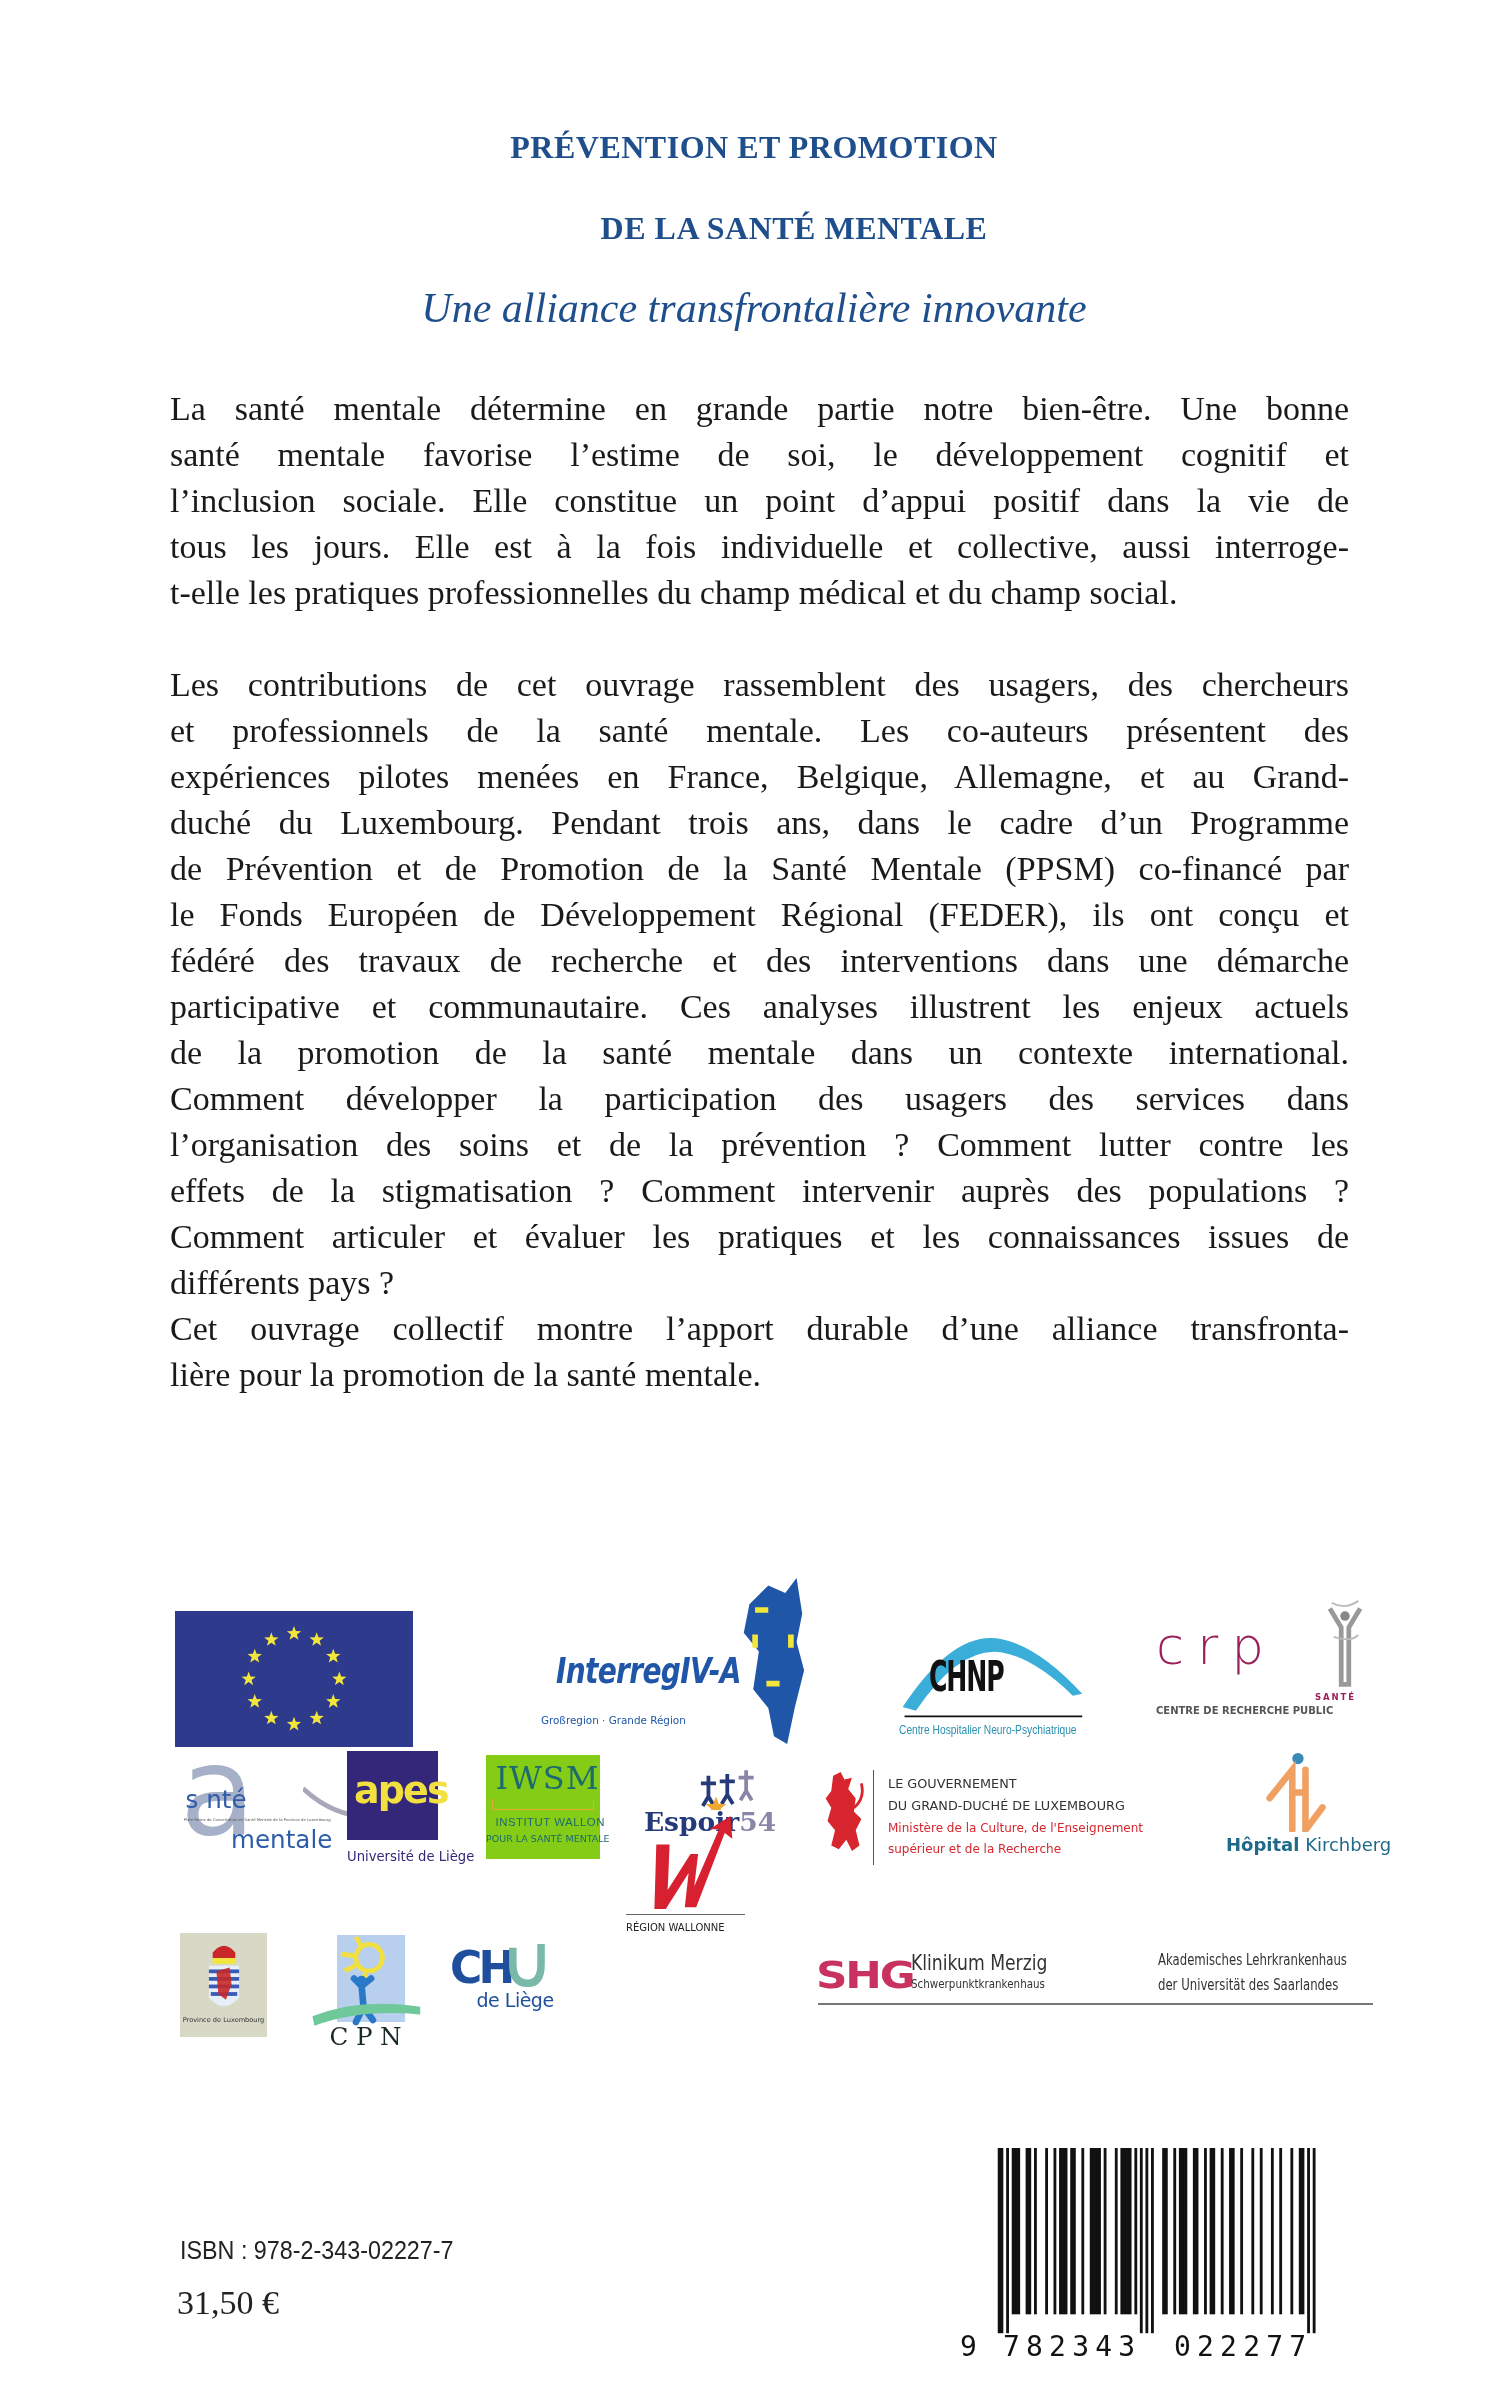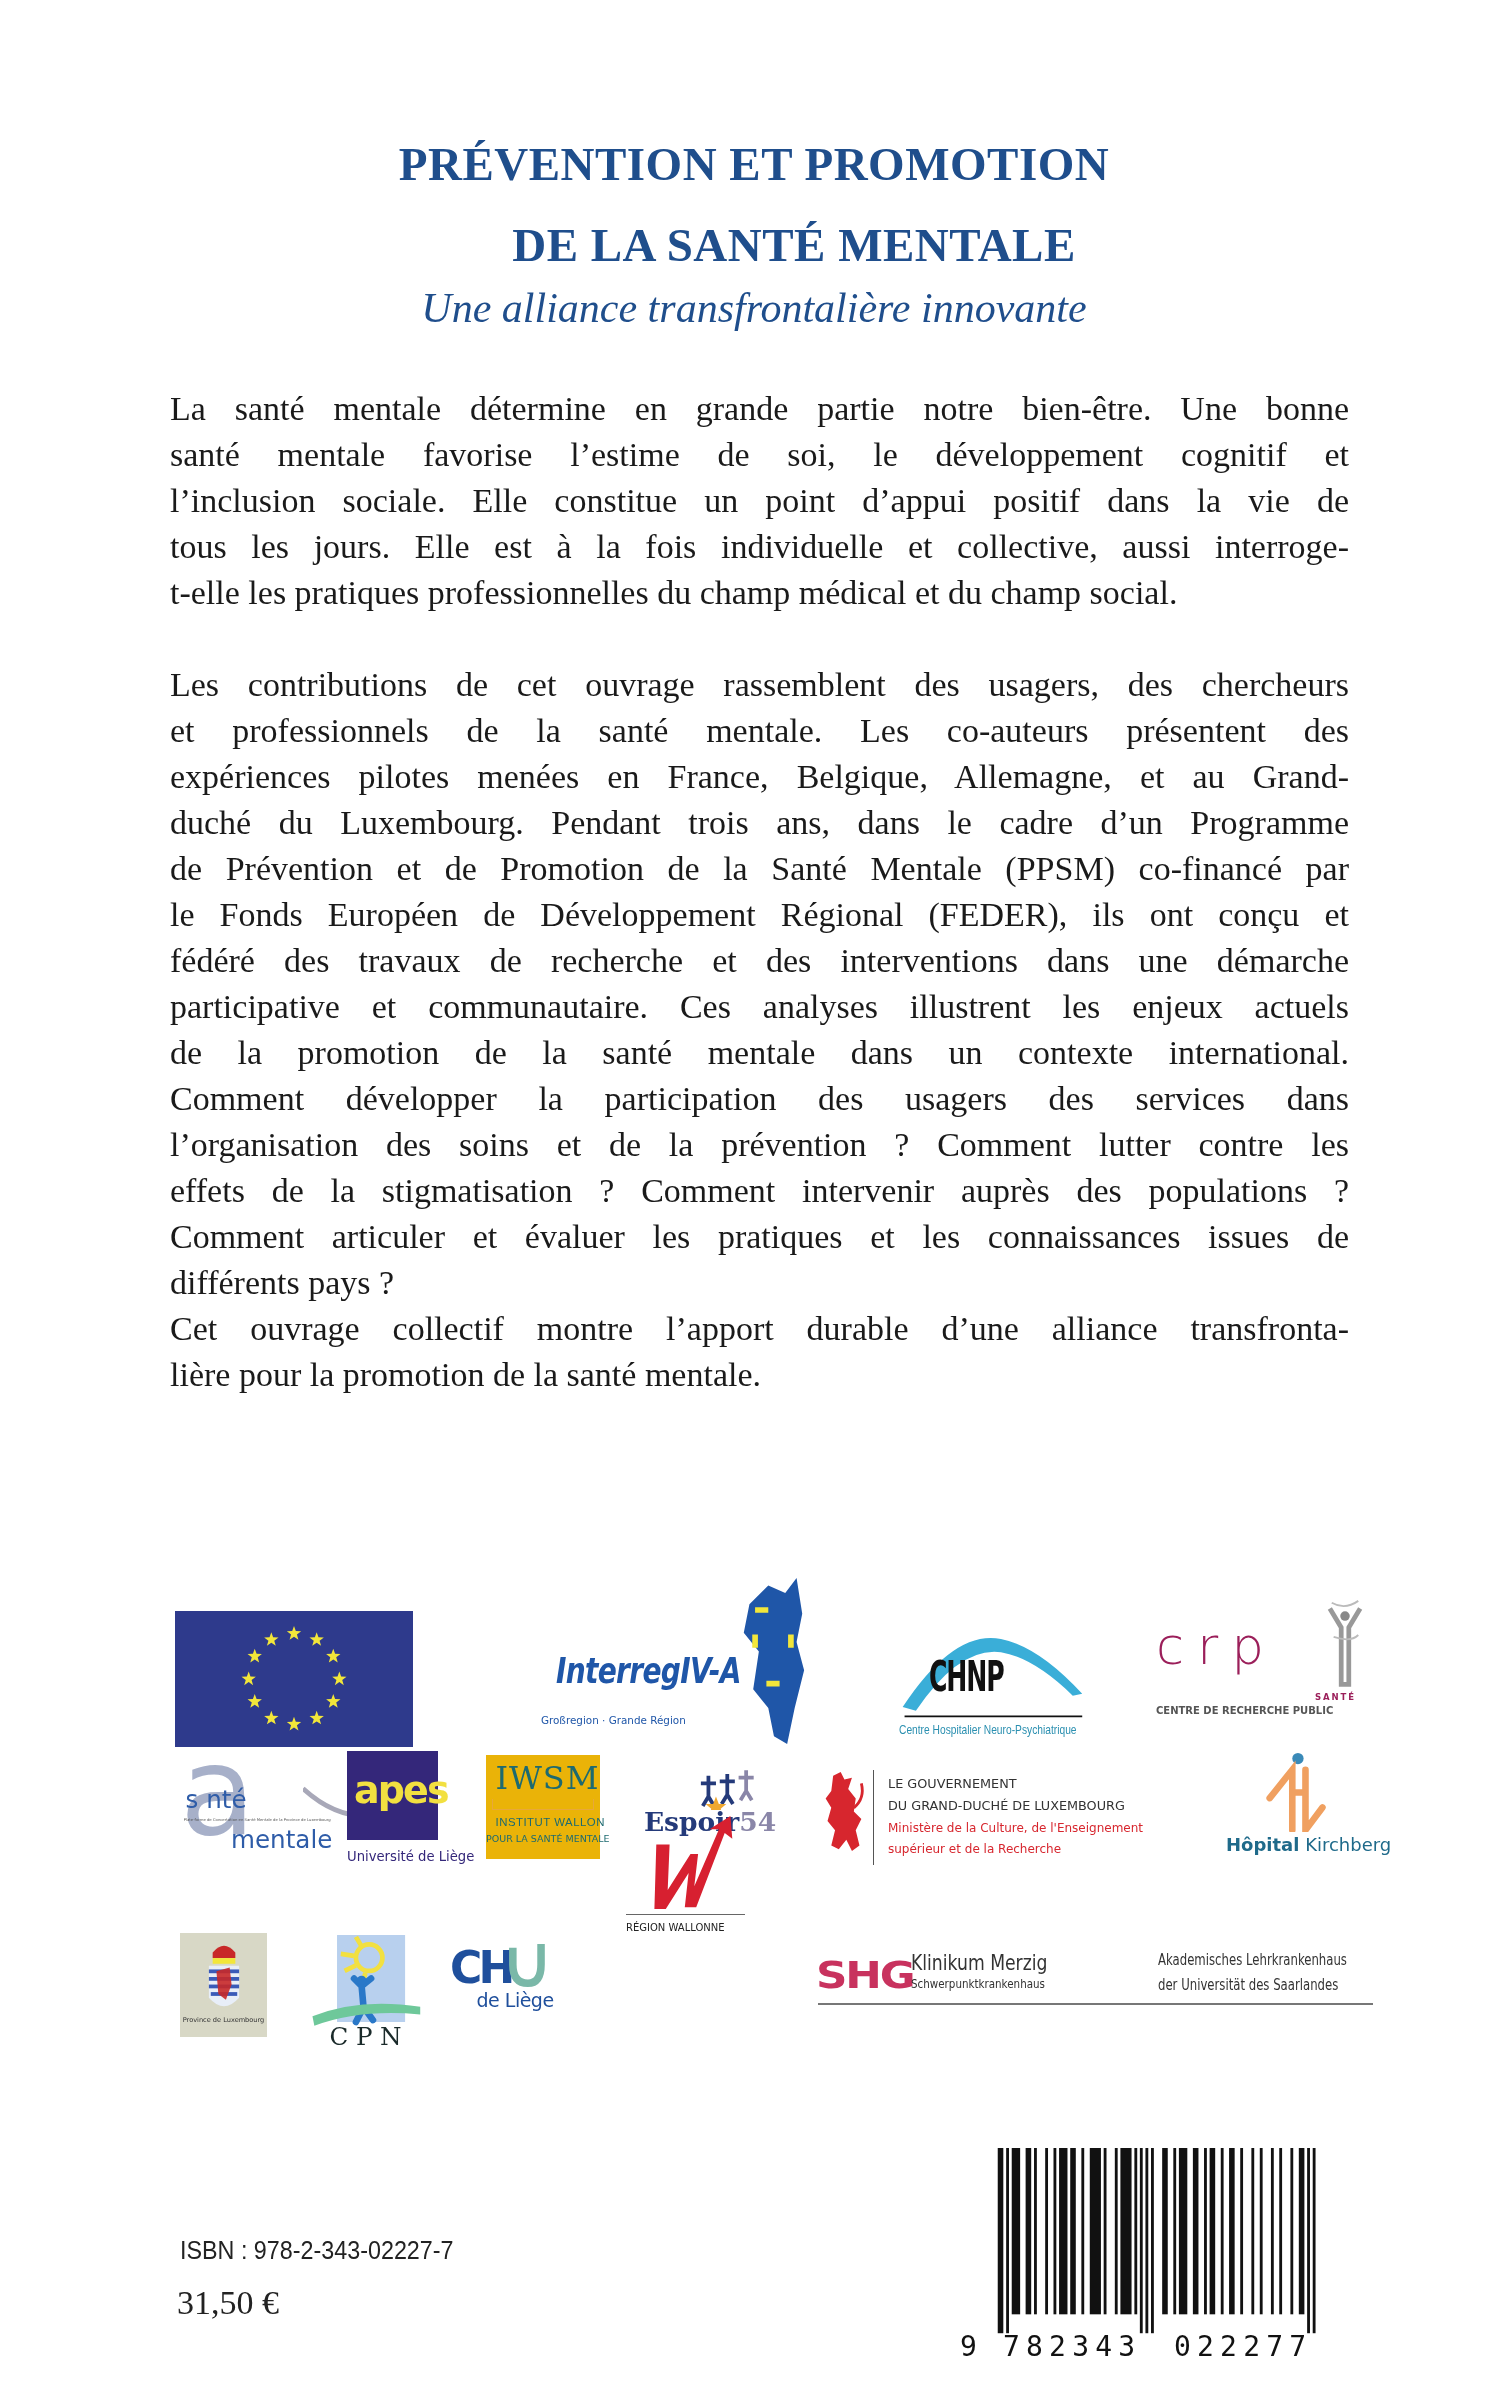--- a/index.html
+++ b/index.html
@@ -1,17 +1,17 @@
 <!DOCTYPE html>
 <html style="font-size:15px"><head>
 <meta charset="utf-8">
 <style>
   html, body { margin: 0; padding: 0; background: #ffffff; }
   body { width: 1508px; height: 2403px; position: relative; overflow: hidden; font-family: "Liberation Serif", "DejaVu Serif", serif; color: #1a1a1a; }
-  .title { position: absolute; left: 0; width: 1508px; text-align: center; color: #1f4e8c; font-weight: bold; font-size: 47px; letter-spacing: 0.5px; line-height: 1; }
+  .title { position: absolute; left: 0; width: 1508px; text-align: center; color: #1f4e8c; font-weight: bold; font-size: 32px; letter-spacing: 0.5px; line-height: 1; }
   #title1 { top: 110px; }
   #title2 { top: 191px; margin-left: 40px; }
   .subtitle { position: absolute; left: 0; width: 1508px; top: 287px; text-align: center; color: #1f4e8c; font-style: italic; font-size: 42px; line-height: 1; }
   .body-text { position: absolute; left: 170px; width: 1179px; font-size: 34px; line-height: 46px; text-align: justify; text-align-last: left; hyphens: manual; margin: 0; }
   .body-text .line { display: block; text-align: justify; text-align-last: justify; white-space: nowrap; }
   .body-text .line.last { text-align-last: left; }
   #para1 { top: 386px; }
   #para2 { top: 662px; }
   #para3 { top: 1306px; }
 
@@ -41,21 +41,21 @@
   .santementale .w1 { position: absolute; left: 7.6px; top: 34px; font-family: "DejaVu Sans", sans-serif; font-size: 24.6px; color: #2e5ca8; }
   .santementale .w2 { position: absolute; left: 53px; top: 74px; font-family: "DejaVu Sans", sans-serif; font-size: 24.6px; color: #2e5ca8; }
   .santementale .tiny { position: absolute; left: 5.7px; top: 66px; font-size: 3.8px; color: #555; white-space: nowrap; font-family: "DejaVu Sans", sans-serif; }
 
   .apes { left: 303px; top: 1751px; width: 128px; height: 132px; }
   .apes .box { position: absolute; left: 44px; top: 0; width: 91px; height: 89px; background: #34277a; }
   .apes .word { position: absolute; left: 51px; top: 17px; font-family: "DejaVu Sans", sans-serif; font-weight: bold; font-size: 38px; color: #f2e040; letter-spacing: -1.9px; }
   .apes .sub { position: absolute; left: 44px; top: 98px; font-family: "DejaVu Sans", sans-serif; font-size: 13.2px; color: #34277a; white-space: nowrap; }
   .apes .swoosh { position: absolute; left: 0; top: 28px; }
 
-  .iwsm { left: 486px; top: 1755px; width: 114px; height: 104px; background: #eab308; }
+  .iwsm { left: 486px; top: 1755px; width: 114px; height: 104px; background: #84cc16; }
   .iwsm .word { position: absolute; left: 9.5px; top: 3.8px; font-family: "DejaVu Serif", serif; font-size: 32px; color: #1d6a70; letter-spacing: 0.9px; }
   .iwsm .line1 { position: absolute; left: 5.7px; top: 44px; width: 100px; height: 9.5px; border: 1.9px solid #e8a83a; border-top: none; }
   .iwsm .s1 { position: absolute; left: 9.5px; top: 61px; font-family: Liberation Sans, sans-serif; font-size: 11.4px; color: #1d6a70; white-space: nowrap; letter-spacing: 0.5px; }
   .iwsm .s2 { position: absolute; left: 0; top: 78px; font-family: "DejaVu Sans", sans-serif; font-size: 9.5px; color: #1d6a70; white-space: nowrap; }
 
   .espoir { left: 642px; top: 1768px; width: 123px; height: 80px; background: #fff; }
   .espoir .word { position: absolute; left: 1.9px; top: 38px; font-family: "DejaVu Serif", serif; font-weight: bold; font-size: 26.5px; color: #243a7a; }
   .espoir .num { color: #8a86a8; }
   .espoir svg { position: absolute; left: 57px; top: 0; }
 

